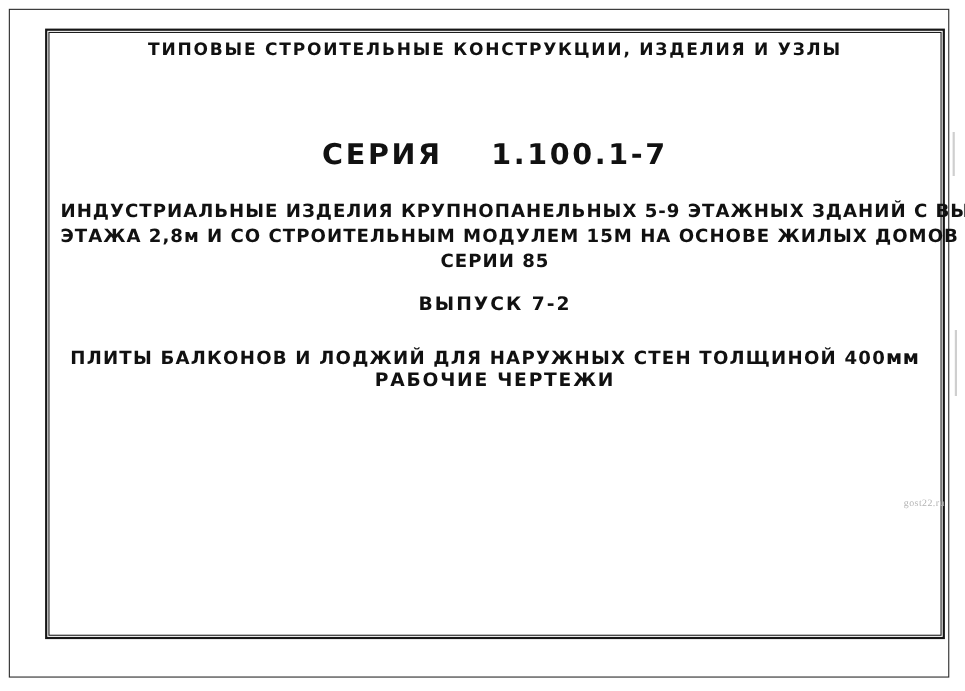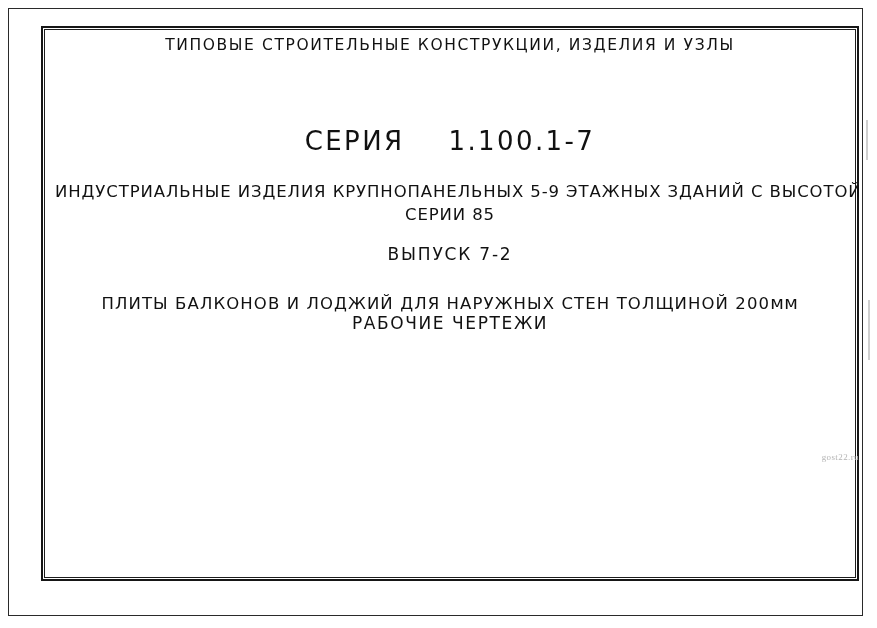--- a/index.html
+++ b/index.html
@@ -53,21 +53,21 @@
     position: absolute;
     left: 55px;
     top: 30px;
     width: 790px;
     height: 545px;
     text-align: center;
     color: #111111;
   }
   .ln {
     font-family: "DejaVu Sans", sans-serif;
-    font-weight: 400;
+    font-weight: 700;
     letter-spacing: 1.2px;
     white-space: nowrap;
     line-height: 1.15;
   }
   #header-line {
     margin-top: 7px;
     font-size: 15.5px;
     letter-spacing: 1.6px;
   }
   #series-line {
@@ -131,27 +131,28 @@
   <div id="content">
 
     <div class="ln" id="header-line">ТИПОВЫЕ СТРОИТЕЛЬНЫЕ КОНСТРУКЦИИ, ИЗДЕЛИЯ И УЗЛЫ</div>
 
     <div class="ln" id="series-line">
       <span class="series-word">СЕРИЯ</span><span>1.100.1-7</span>
     </div>
 
     <div id="desc-block">
       <div class="ln">ИНДУСТРИАЛЬНЫЕ ИЗДЕЛИЯ КРУПНОПАНЕЛЬНЫХ 5-9 ЭТАЖНЫХ ЗДАНИЙ С ВЫСОТОЙ</div>
+      <div class="ln">ЭТАЖА 2,8м И СО СТРОИТЕЛЬНЫМ МОДУЛЕМ 15М НА ОСНОВЕ ЖИЛЫХ ДОМОВ</div>
       <div class="ln">СЕРИИ 85</div>
     </div>
 
     <div class="ln" id="issue-line">ВЫПУСК 7-2</div>
 
     <div class="ln" id="subject-line">
-      <span>ПЛИТЫ БАЛКОНОВ И ЛОДЖИЙ ДЛЯ НАРУЖНЫХ СТЕН ТОЛЩИНОЙ 200</span><span class="small-unit">мм</span>
+      <span>ПЛИТЫ БАЛКОНОВ И ЛОДЖИЙ ДЛЯ НАРУЖНЫХ СТЕН ТОЛЩИНОЙ 400</span><span class="small-unit">мм</span>
     </div>
 
     <div class="ln" id="docs-line">РАБОЧИЕ ЧЕРТЕЖИ</div>
 
   </div>
 
   <div id="watermark">gost22.ru</div>
 
   <div class="speck" style="left:866px; top:120px; width:2px; height:40px;"></div>
   <div class="speck" style="left:868px; top:300px; width:2px; height:60px;"></div>

